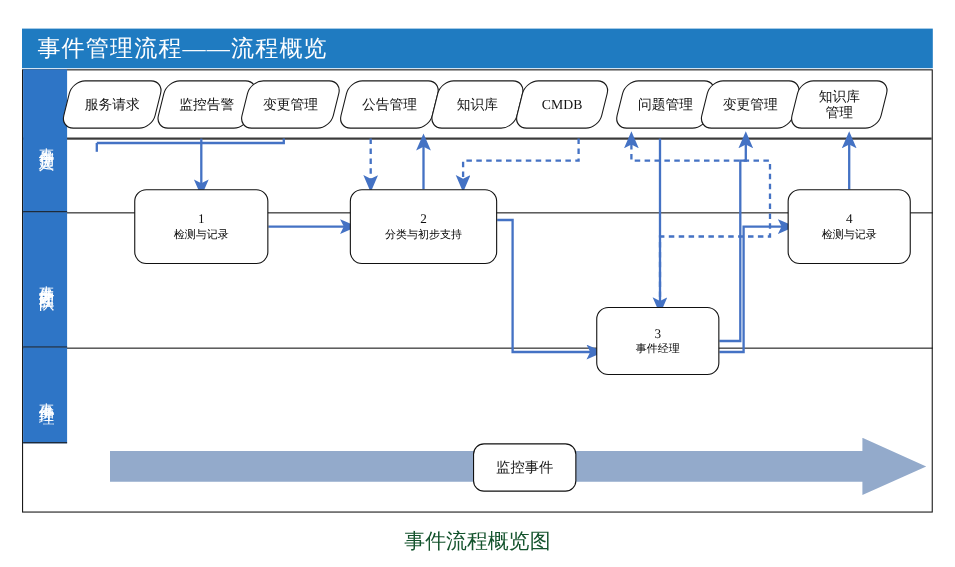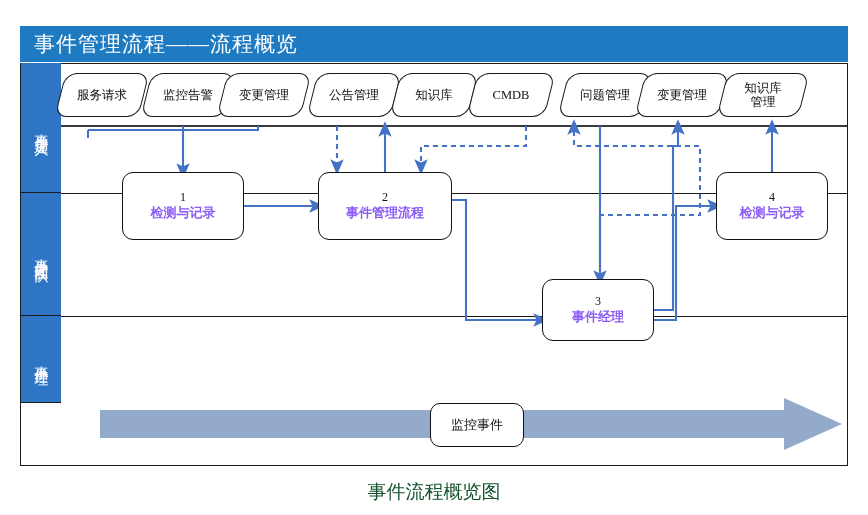--- a/index.html
+++ b/index.html
@@ -74,21 +74,21 @@
 
   
   .proc{
     position:absolute;background:#ffffff;
     border:1.8px solid #111;border-radius:11px;
     box-sizing:border-box;
     display:flex;flex-direction:column;align-items:center;justify-content:center;
     z-index:6;
   }
   .proc .num{font-size:12px;color:#111;line-height:1.25;}
-  .proc .nm{font-size:13px;color:#8b5cf6;line-height:1.3;font-weight:bold;}
+  .proc .nm{font-size:10px;color:#000000;line-height:1.3;}
 
   
   .bigarrow{position:absolute;z-index:2;}
   .monitor-box{
     position:absolute;background:#ffffff;
     border:1.6px solid #111;border-radius:10px;
     display:flex;align-items:center;justify-content:center;
     font-size:13px;color:#111;z-index:5;
   }
 
@@ -204,21 +204,21 @@
     <span>监控事件</span>
   </div>
 
   <div id="proc-layer">
       <div class="proc" style="left: 122px; top: 172px; width: 122px; height: 68px;">
         <div class="num">1</div>
         <div class="nm">检测与记录</div>
       </div>
       <div class="proc" style="left: 318px; top: 172px; width: 134px; height: 68px;">
         <div class="num">2</div>
-        <div class="nm">事件管理流程</div>
+        <div class="nm">分类与初步支持</div>
       </div>
       <div class="proc" style="left: 542px; top: 279px; width: 112px; height: 62px;">
         <div class="num">3</div>
         <div class="nm">事件经理</div>
       </div>
       <div class="proc" style="left: 716px; top: 172px; width: 112px; height: 68px;">
         <div class="num">4</div>
         <div class="nm">检测与记录</div>
       </div>
     </div>

